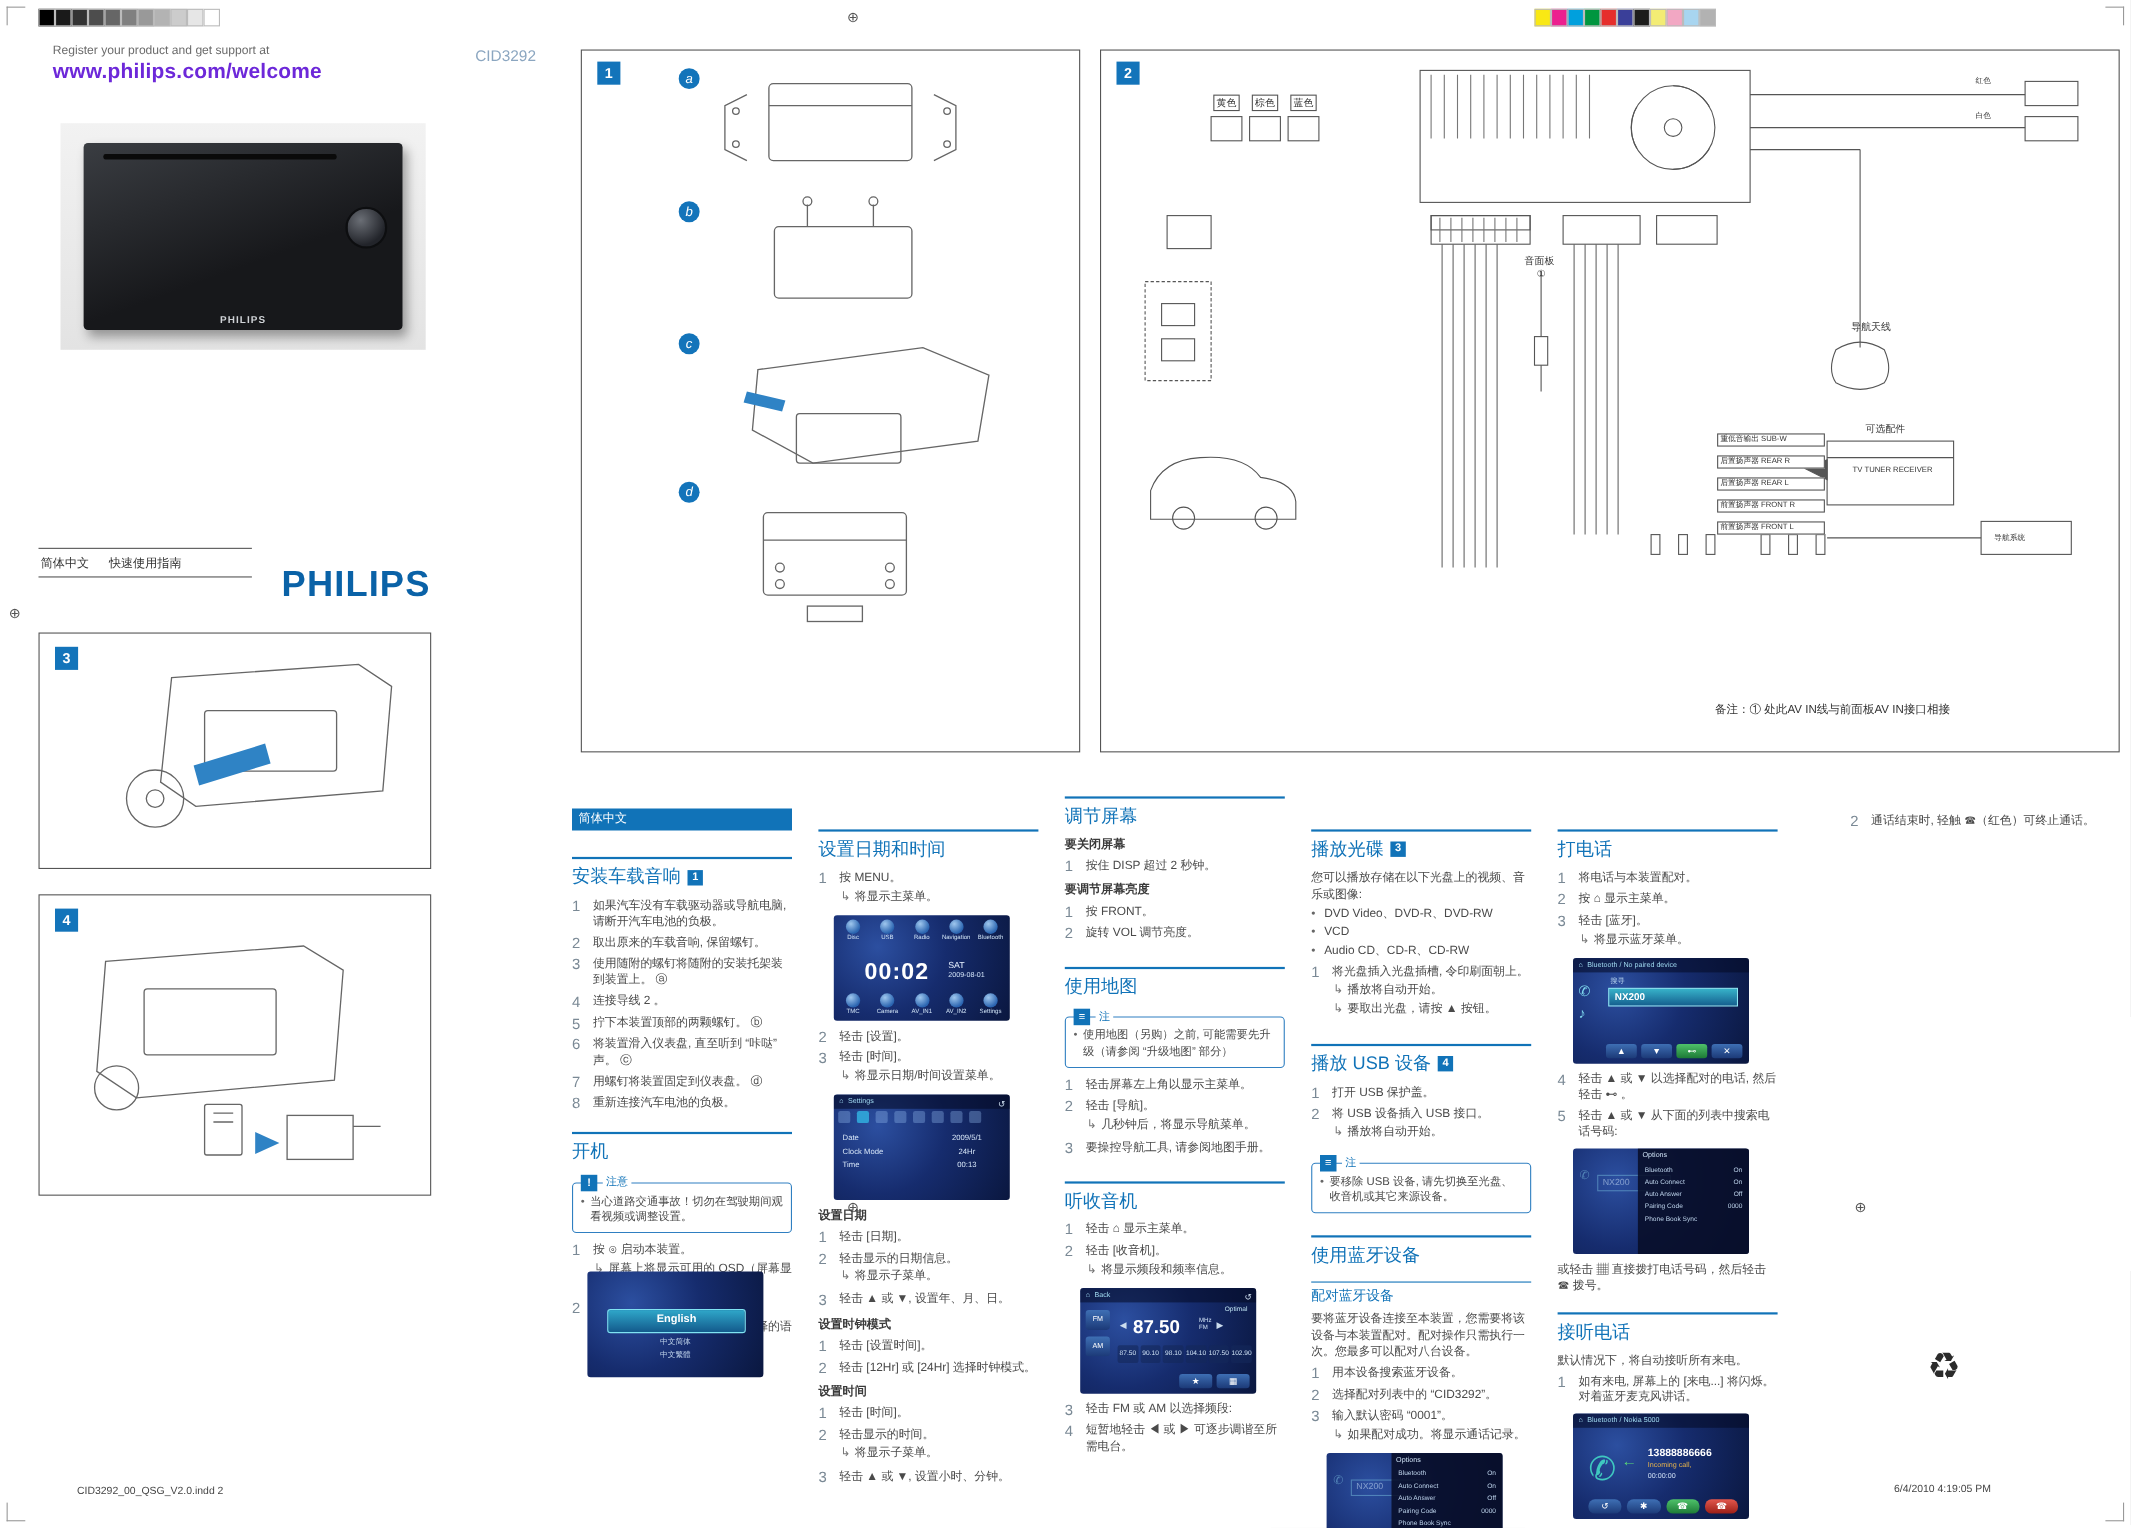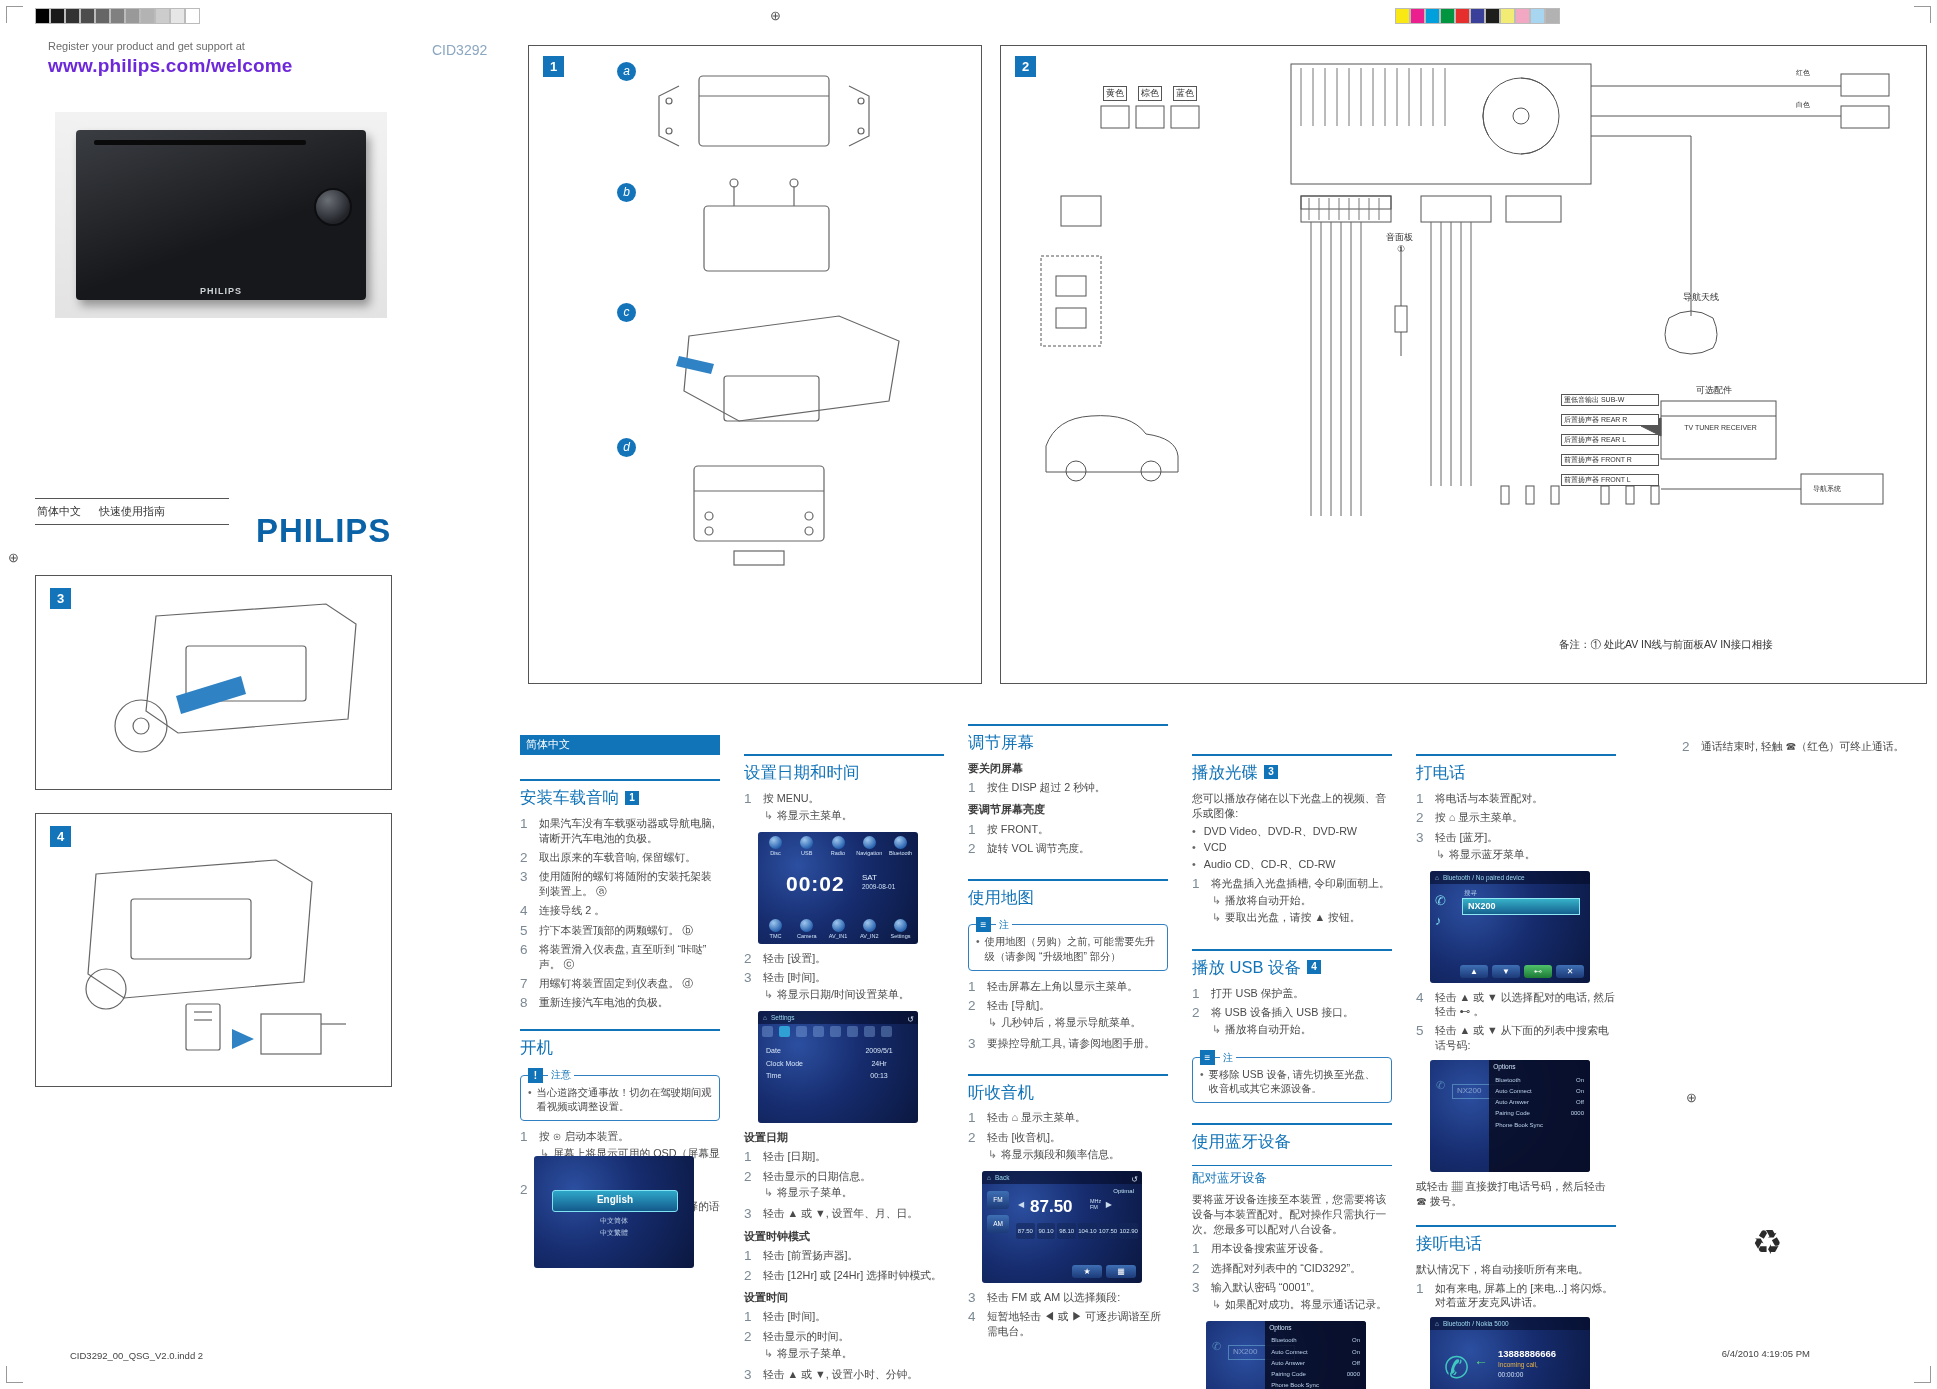--- a/index.html
+++ b/index.html
@@ -56,21 +56,21 @@
   .bullets{margin:2px 0;}
   .bullet{display:flex;gap:8px;margin:2px 0;}
   .bdot{color:#666;}
   .notebox{border:1.5px solid #2f7fc1;border-radius:4px;padding:5px 7px 6px;margin:6px 0 8px;}
   .notehead{display:flex;align-items:center;gap:5px;margin:-13px 0 3px;}
   .noteicon{width:15px;height:15px;background:#1173b8;color:#fff;font-size:10px;font-weight:bold;
             text-align:center;line-height:15px;}
   .notetitle{color:#1173b8;font-size:10px;background:#fff;padding:0 3px;}
   .notetext{display:flex;gap:5px;font-size:10.3px;}
   
-  .shot{width:160px;height:112px;margin:7px 0 7px 14px;border-radius:3px;position:relative;overflow:hidden;
+  .shot{width:160px;height:96px;margin:7px 0 7px 14px;border-radius:3px;position:relative;overflow:hidden;
         color:#fff;background:radial-gradient(circle at 25% 30%,#2c4fa0 0%,#162c6e 45%,#0a173f 100%);}
   .shot .hdr{position:absolute;left:0;top:0;right:0;height:13px;background:rgba(4,10,35,.55);
              font-size:6.5px;line-height:13px;padding:0 5px;color:#9fd8ef;display:flex;gap:4px;align-items:center;}
   .shot .backarr{position:absolute;right:4px;top:2px;font-size:8px;color:#cde;}
   .lang-btn{position:absolute;left:18px;top:34px;width:124px;height:20px;border:1.5px solid #7fe3f2;
             border-radius:3px;background:linear-gradient(180deg,#2fa7c9,#135a8c);text-align:center;
             line-height:18px;font-size:10px;font-weight:bold;color:#fff;}
   .lang-dim{position:absolute;width:100%;text-align:center;font-size:7px;color:#bcd0e8;}
   .icon-row{position:absolute;left:4px;right:4px;display:flex;justify-content:space-between;}
   .micon{width:27px;text-align:center;}
@@ -683,21 +683,21 @@
             </div>
           </div>
         </div>
       </div>
     <div class="bh">设置时钟模式</div>
     <div>
 
     <div class="step">
           <span class="sn">1</span>
           <div class="sbody">
-            <div>轻击 [前置扬声器]。</div>
+            <div>轻击 [设置时间]。</div>
           </div>
         </div>
         <div class="step">
           <span class="sn">2</span>
           <div class="sbody">
             <div>轻击 [12Hr] 或 [24Hr] 选择时钟模式。</div>
           </div>
         </div>
       </div>
     <div class="bh">设置时间</div>

